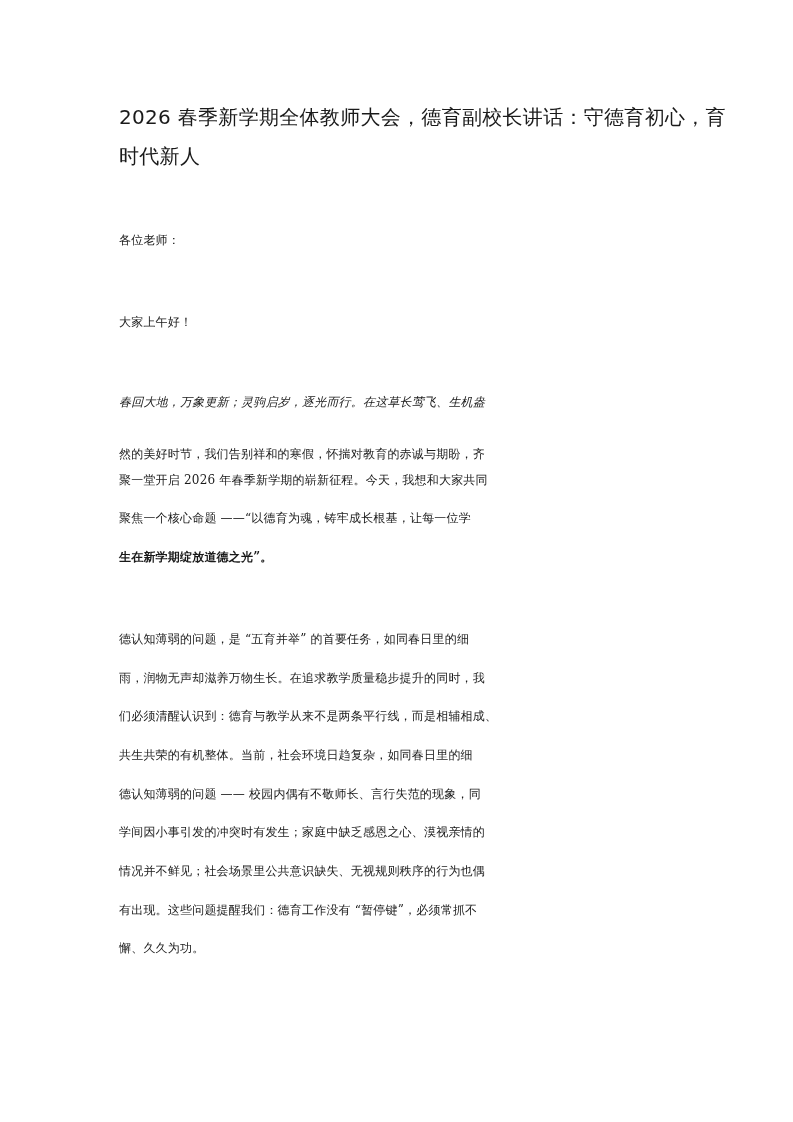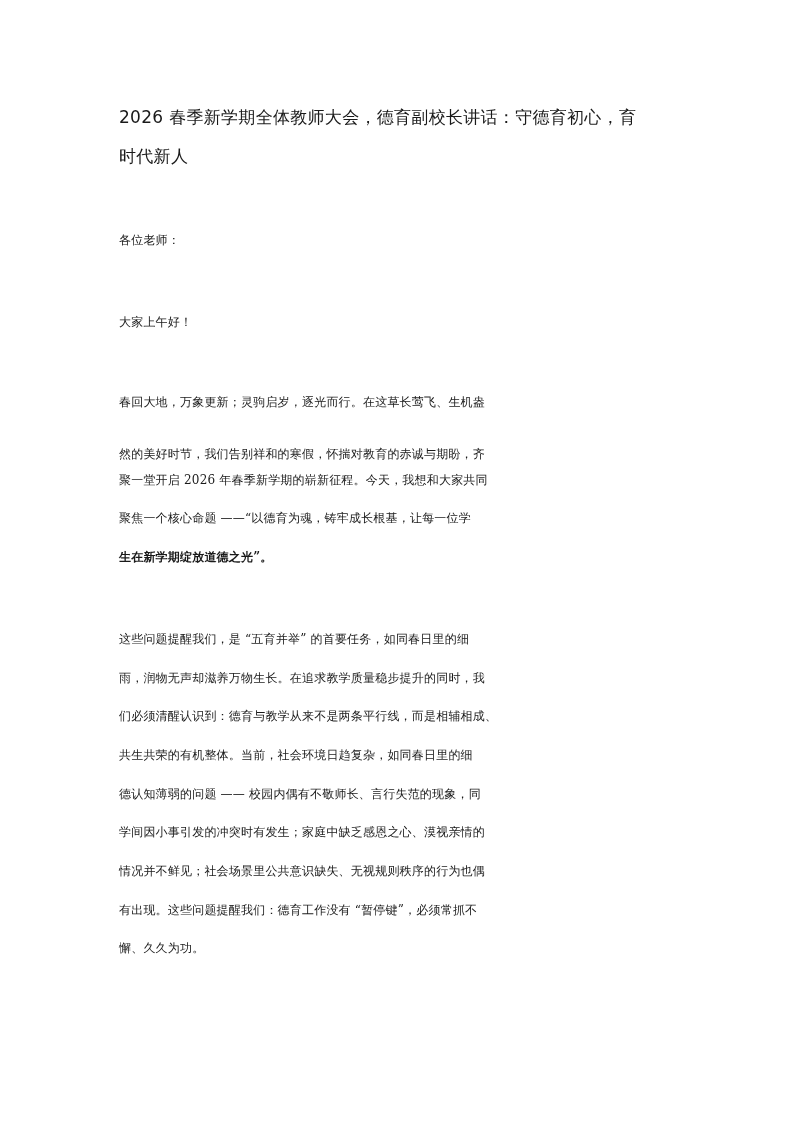--- a/index.html
+++ b/index.html
@@ -24,47 +24,47 @@
     .line {
       position: absolute;
       left: 0;
       white-space: nowrap;
       font-size: 12px;
       line-height: 20px;
       letter-spacing: 0.2px;
     }
     .title-line {
       font-family: "DejaVu Sans", "Liberation Sans", sans-serif;
-      font-size: 17px;
+      font-size: 20px;
       letter-spacing: 0.3px;
       text-align: right;
     }
   </style>
 </head>
 <body>
 
 <div class="page">
 
   <div class="line title-line" style="top:107px;">2026 春季新学期全体教师大会，德育副校长讲话：守德育初心，育</div>
   <div class="line title-line" style="top:146px;">时代新人</div>
 
   <div class="line" style="top:230px;">各位老师：</div>
 
   <div class="line" style="top:312px;">大家上午好！</div>
 
   <div>
-    <div class="line" style="top:392px;">春回大地，万象更新；灵驹启岁，逐光而行。在这草长莺飞、生机盎</div>
+    <div class="line" style="top:392px;font-style:italic;">春回大地，万象更新；灵驹启岁，逐光而行。在这草长莺飞、生机盎</div>
     <div class="line" style="top:444px;">然的美好时节，我们告别祥和的寒假，怀揣对教育的赤诚与期盼，齐</div>
     <div class="line" style="top:470px;">聚一堂开启  2026  年春季新学期的崭新征程。今天，我想和大家共同</div>
     <div class="line" style="top:508px;">聚焦一个核心命题  ——“以德育为魂，铸牢成长根基，让每一位学</div>
     <div class="line" style="top:547px;font-weight:bold;">生在新学期绽放道德之光”。</div>
   </div>
 
   <div>
-    <div class="line" style="top:629px;">这些问题提醒我们，是  “五育并举”  的首要任务，如同春日里的细</div>
+    <div class="line" style="top:629px;">德认知薄弱的问题，是  “五育并举”  的首要任务，如同春日里的细</div>
     <div class="line" style="top:668px;">雨，润物无声却滋养万物生长。在追求教学质量稳步提升的同时，我</div>
     <div class="line" style="top:706px;">们必须清醒认识到：德育与教学从来不是两条平行线，而是相辅相成、</div>
     <div class="line" style="top:745px;">共生共荣的有机整体。当前，社会环境日趋复杂，如同春日里的细</div>
     <div class="line" style="top:784px;">德认知薄弱的问题  ——  校园内偶有不敬师长、言行失范的现象，同</div>
     <div class="line" style="top:822px;">学间因小事引发的冲突时有发生；家庭中缺乏感恩之心、漠视亲情的</div>
     <div class="line" style="top:861px;">情况并不鲜见；社会场景里公共意识缺失、无视规则秩序的行为也偶</div>
     <div class="line" style="top:900px;">有出现。这些问题提醒我们：德育工作没有  “暂停键”，必须常抓不</div>
     <div class="line" style="top:938px;">懈、久久为功。</div>
   </div>
 

